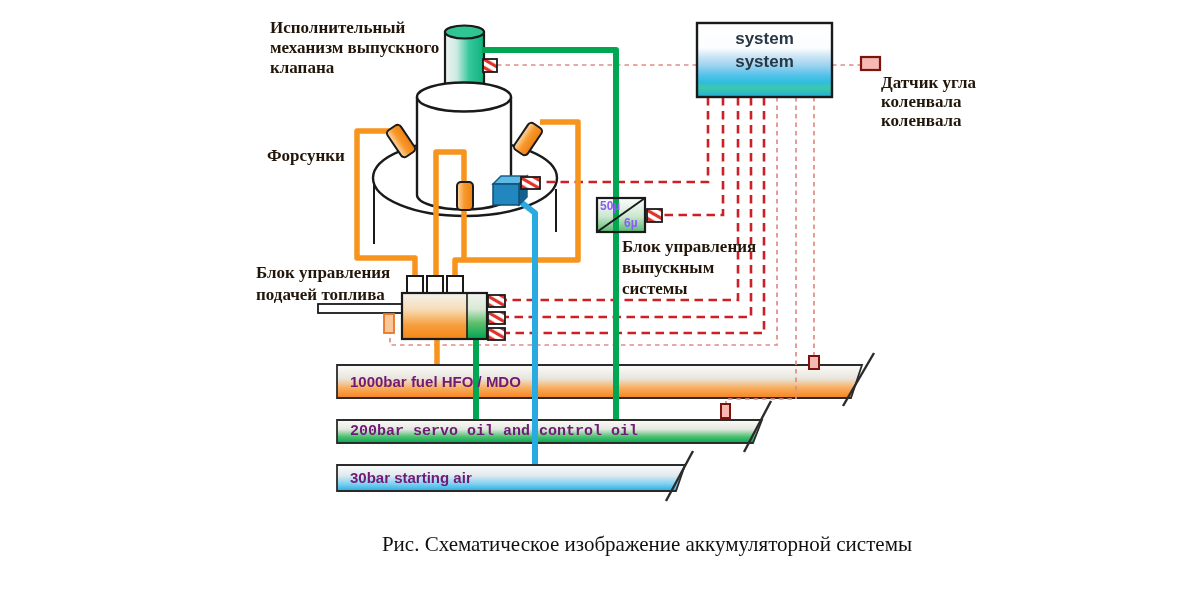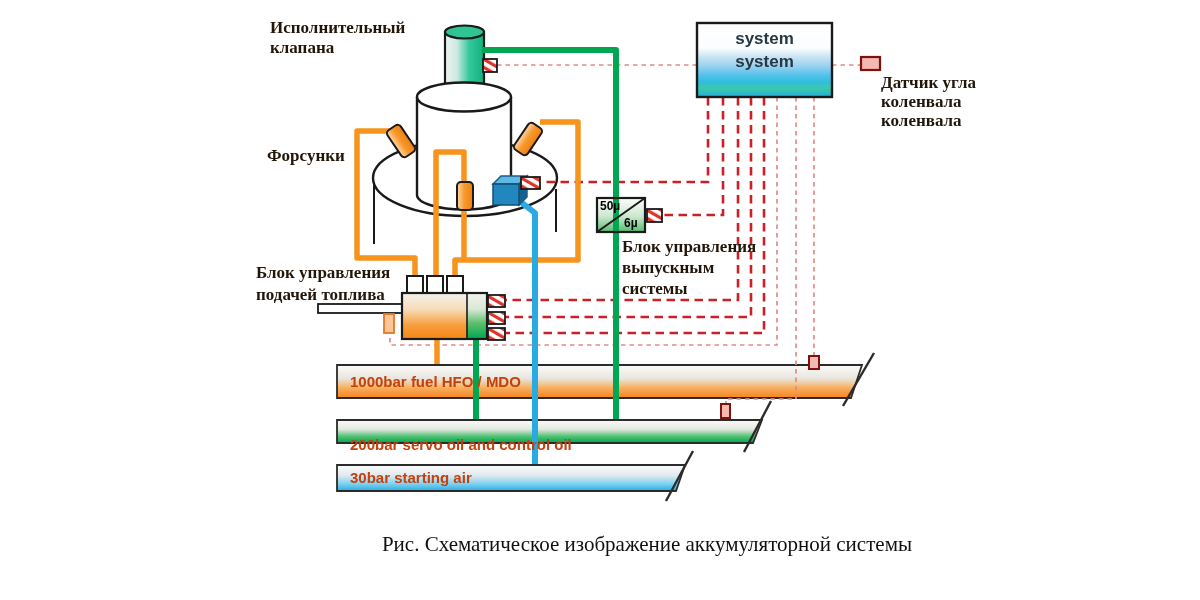--- a/index.html
+++ b/index.html
@@ -6,23 +6,23 @@
   #stage{position:relative;width:1200px;height:600px;background:#ffffff;overflow:hidden;
          font-family:"Liberation Sans",sans-serif;}
   svg{position:absolute;left:0;top:0;}
   .lbl{position:absolute;font-family:"Liberation Serif",serif;font-weight:bold;
        font-size:17px;line-height:20px;color:#221509;white-space:nowrap;}
   .lbl div{display:block;}
   .wecs-text{position:absolute;left:697px;top:27px;width:135px;text-align:center;
        font-family:"Liberation Sans",sans-serif;font-weight:bold;font-size:17px;
        line-height:23px;color:#273744;}
   .rail-lbl{position:absolute;font-family:"Liberation Sans",sans-serif;font-weight:bold;
-       font-size:15px;color:#c2410c;white-space:nowrap;}
+       font-size:15px;color:#701a75;white-space:nowrap;}
   .filter-lbl{position:absolute;font-family:"Liberation Sans",sans-serif;font-weight:bold;
-       font-size:12px;color:#000000;white-space:nowrap;}
+       font-size:12px;color:#8b5cf6;white-space:nowrap;}
   .caption{position:absolute;left:0;width:1200px;text-align:center;
        font-family:"Liberation Serif",serif;font-size:21px;color:#101010;padding-left:47px;}
 </style>
 </head>
 <body>
 
 <div id="stage">
 
 <svg width="1200" height="600" viewBox="0 0 1200 600">
   <defs>
@@ -203,20 +203,21 @@
 
   <rect x="697" y="23" width="135" height="74" fill="url(#gradWecs)" stroke="#1a1a1a" stroke-width="2.4"></rect>
 
   <rect x="861" y="57" width="19" height="13" fill="#f6b8b2" stroke="#7e120d" stroke-width="2.2"></rect>
   <rect x="809" y="356" width="10" height="13" fill="#f6b8b2" stroke="#7e120d" stroke-width="2"></rect>
   <rect x="721" y="404" width="9" height="14" fill="#f6b8b2" stroke="#7e120d" stroke-width="2"></rect>
 </svg>
 
 <div class="lbl" style="left:270px;top:18px;">
   <div>Исполнительный</div>
+  <div>механизм выпускного</div>
   <div>клапана</div>
 </div>
 
 <div class="lbl" style="left:267px;top:146px;">
   <div>Форсунки</div>
 </div>
 
 <div class="lbl" style="left:256px;top:262px;line-height:22px;">
   <div>Блок управления</div>
   <div>подачей топлива</div>
@@ -236,18 +237,18 @@
 
 <div class="wecs-text">
   <div>system</div>
   <div>system</div>
 </div>
 
 <div class="filter-lbl" style="left:600px;top:199px;">50µ</div>
 <div class="filter-lbl" style="left:624px;top:216px;">6µ</div>
 
 <div class="rail-lbl" style="left:350px;top:373px;">1000bar fuel HFO / MDO</div>
-<div class="rail-lbl" style="left:350px;top:436px;">200bar servo oil and control oil</div>
+<div class="rail-lbl" style="left:350px;top:423px;font-family:Liberation Mono, monospace;">200bar servo oil and control oil</div>
 <div class="rail-lbl" style="left:350px;top:469px;">30bar starting air</div>
 
 <div class="caption" style="top:532px;">Рис. Схематическое изображение аккумуляторной системы</div>
 
 </div>
 
 </body></html>

